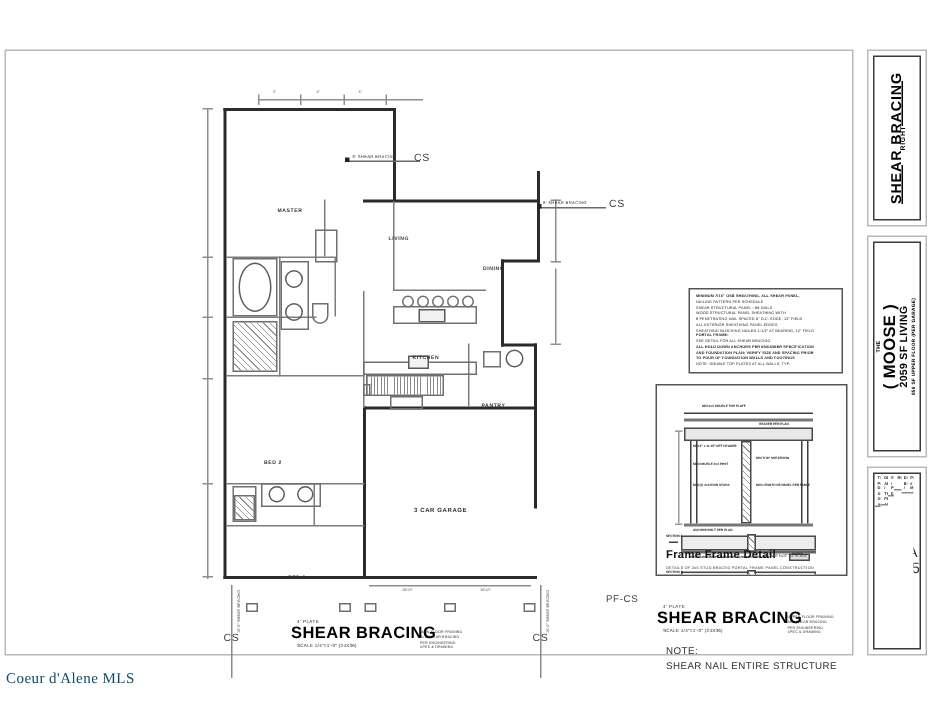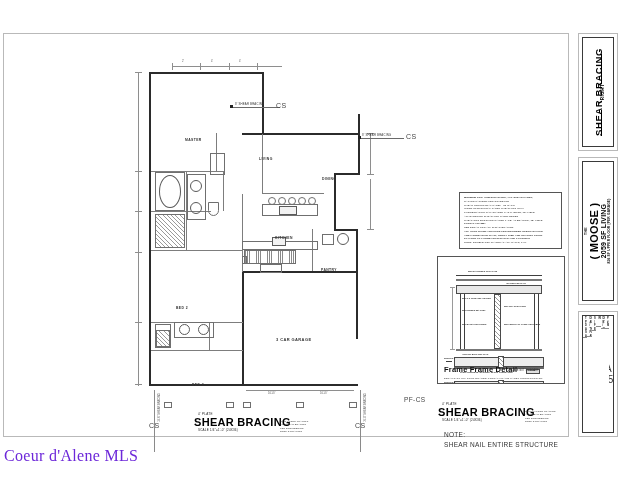--- a/index.html
+++ b/index.html
@@ -118,22 +118,22 @@
     display: flex;
     align-items: center;
     justify-content: center;
   }
 
   
   #watermark {
     position: absolute;
     left: 4px;
     top: 447px;
-    font-size: 16px;
-    color: #6d28d9;
+    font-size: 10px;
+    color: #0c4a6e;
     letter-spacing: 0.3px;
     font-family: "Liberation Serif", serif;
   }
 
   
   .ln { position: absolute; background: #4a4a4a; }
   .wall { position: absolute; background: #2b2b2b; }
   .wall-h { height: 2px; }
   .wall-v { width: 2px; }
   .thinwall { position: absolute; background: #7d7d7d; }

